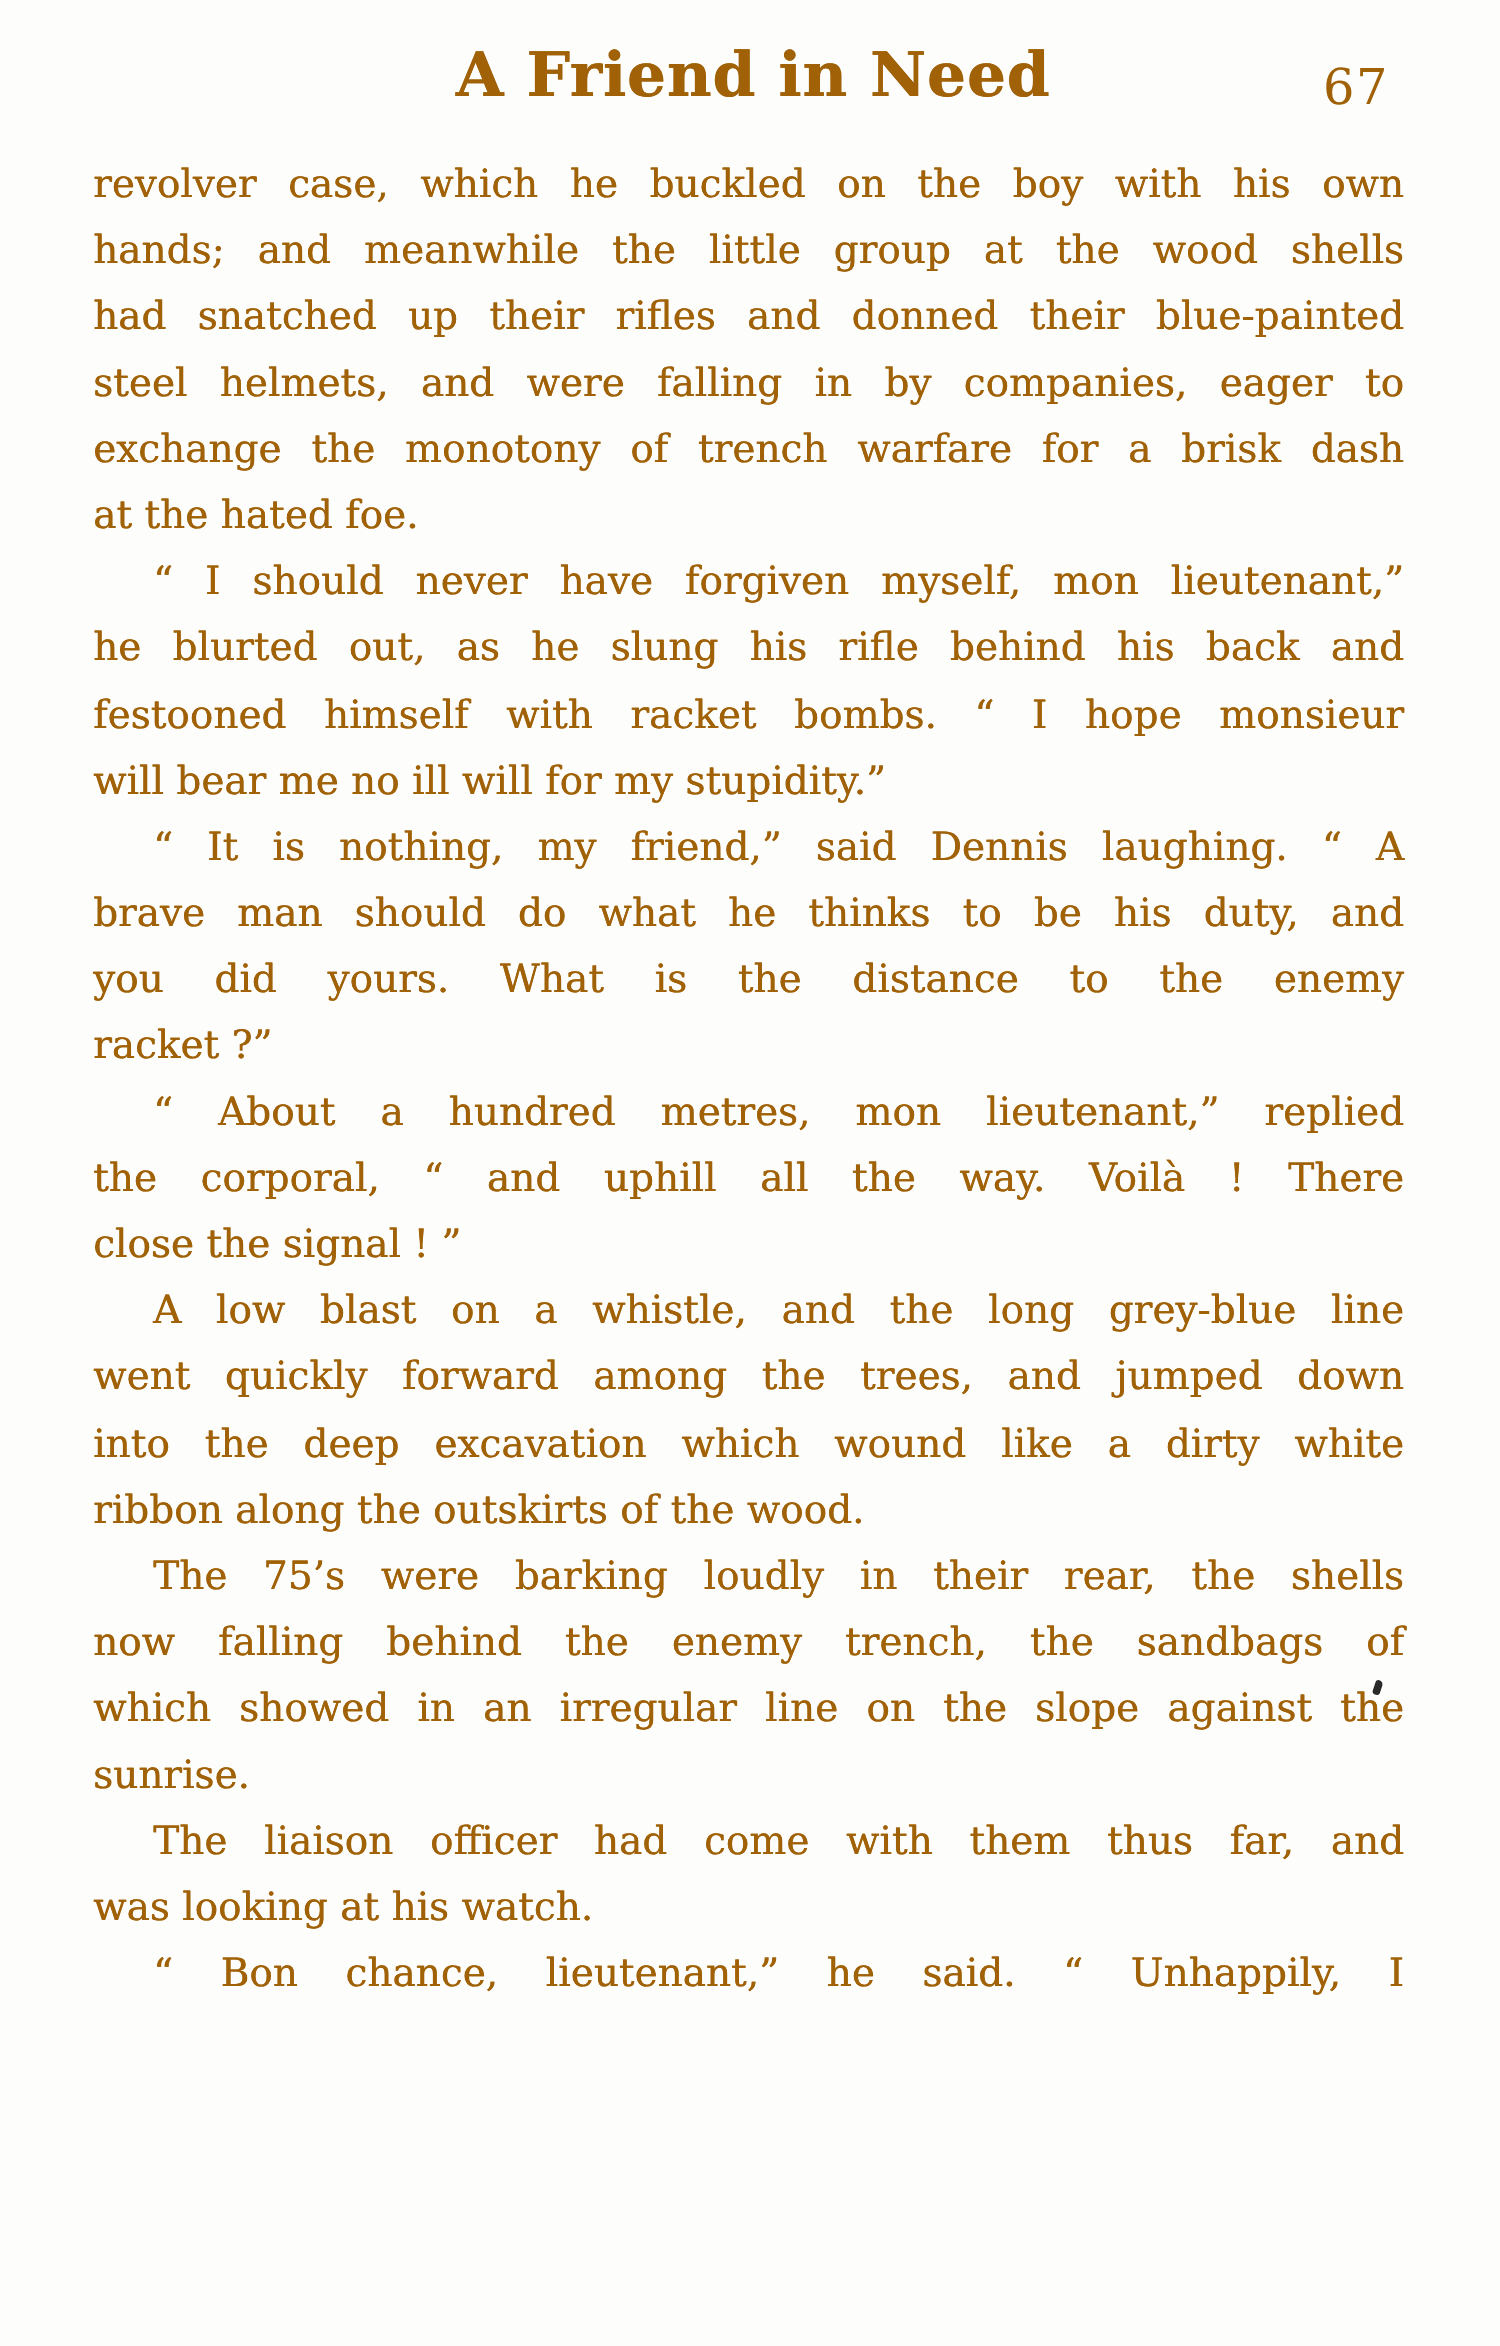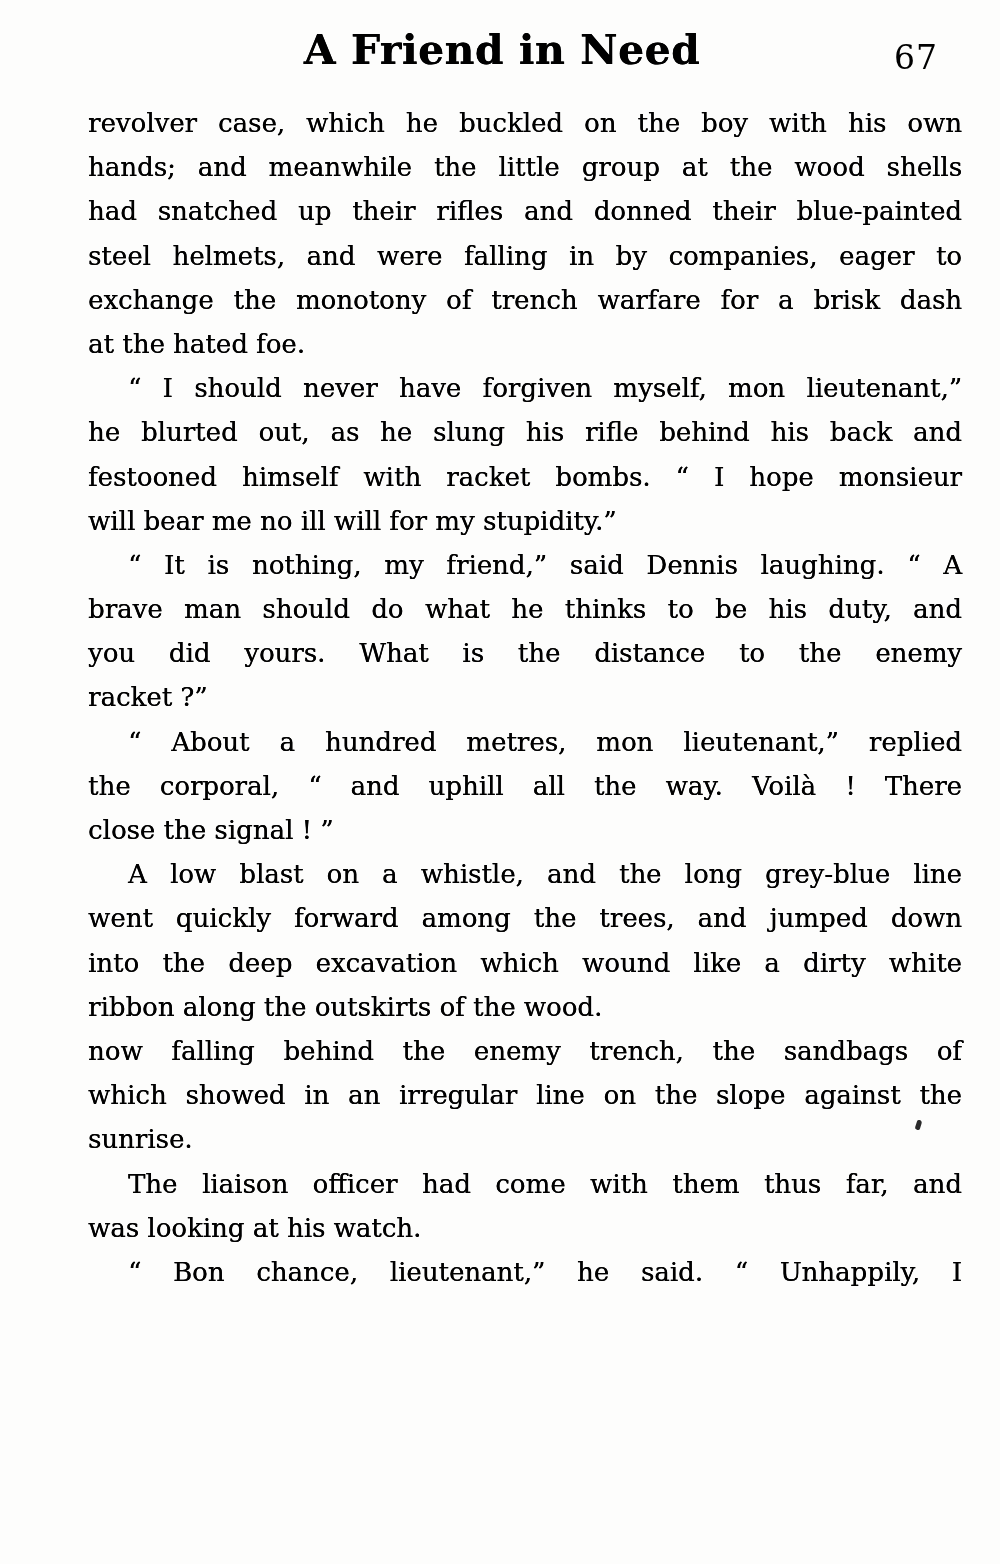--- a/index.html
+++ b/index.html
@@ -2,54 +2,53 @@
 <html><head>
 <meta charset="utf-8">
 <style>
   html, body { margin: 0; padding: 0; }
   .page {
     position: relative;
     width: 1000px;
     height: 1564px;
     background: #fdfdfc;
     font-family: "DejaVu Serif", "Liberation Serif", serif;
-    color: #000000;
+    color: #a16207;
     overflow: hidden;
   }
   .header {
     position: absolute;
     top: 26px;
     left: 62px;
     right: 58px;
     height: 64px;
   }
   .title {
     text-align: center;
     font-size: 41px;
     font-weight: bold;
     letter-spacing: 0.5px;
     margin: 0;
     text-shadow: 0.3px 0 0 currentColor;
   }
   .page-num {
     position: absolute;
-    right: 4px;
+    right: 16px;
     top: 12px;
     font-size: 33px;
     letter-spacing: 1px;
   }
   .body-text {
     position: absolute;
     top: 101px;
     left: 62px;
     width: 874px;
     font-size: 26px;
     line-height: 44.2px;
     text-shadow: 0.25px 0 0 currentColor;
-    margin-left: 26px;
   }
   .paragraph { margin: 0; }
   .line {
     text-align: justify;
     text-align-last: justify;
     height: 44.2px;
     overflow: visible;
   }
   .line.last { text-align-last: left; }
   .line.indent { text-indent: 40px; }
@@ -99,20 +98,21 @@
         <div class="line"><span>the corporal, “ and uphill all the way.  </span><span class="i">Voilà !</span><span>  There</span></div>
         <div class="line last"><span>close the signal ! ”</span></div>
       </div>
       <div class="paragraph">
         <div class="line indent"><span>A low blast on a whistle, and the long grey-blue line</span></div>
         <div class="line"><span>went quickly forward among the trees, and jumped down</span></div>
         <div class="line"><span>into the deep excavation which wound like a dirty white</span></div>
         <div class="line last"><span>ribbon along the outskirts of the wood.</span></div>
       </div>
       <div class="paragraph">
+        <div class="line indent"><span>The 75’s were barking loudly in their rear, the shells</span></div>
         <div class="line"><span>now falling behind the enemy trench, the sandbags of</span></div>
         <div class="line"><span>which showed in an irregular line on the slope against the</span></div>
         <div class="line last"><span>sunrise.</span></div>
       </div>
       <div class="paragraph">
         <div class="line indent"><span>The </span><span class="i">liaison</span><span> officer had come with them thus far, and</span></div>
         <div class="line last"><span>was looking at his watch.</span></div>
       </div>
       <div class="paragraph">
         <div class="line indent"><span>“ </span><span class="i">Bon chance,</span><span> lieutenant,” he said.  “ Unhappily, I</span></div>

